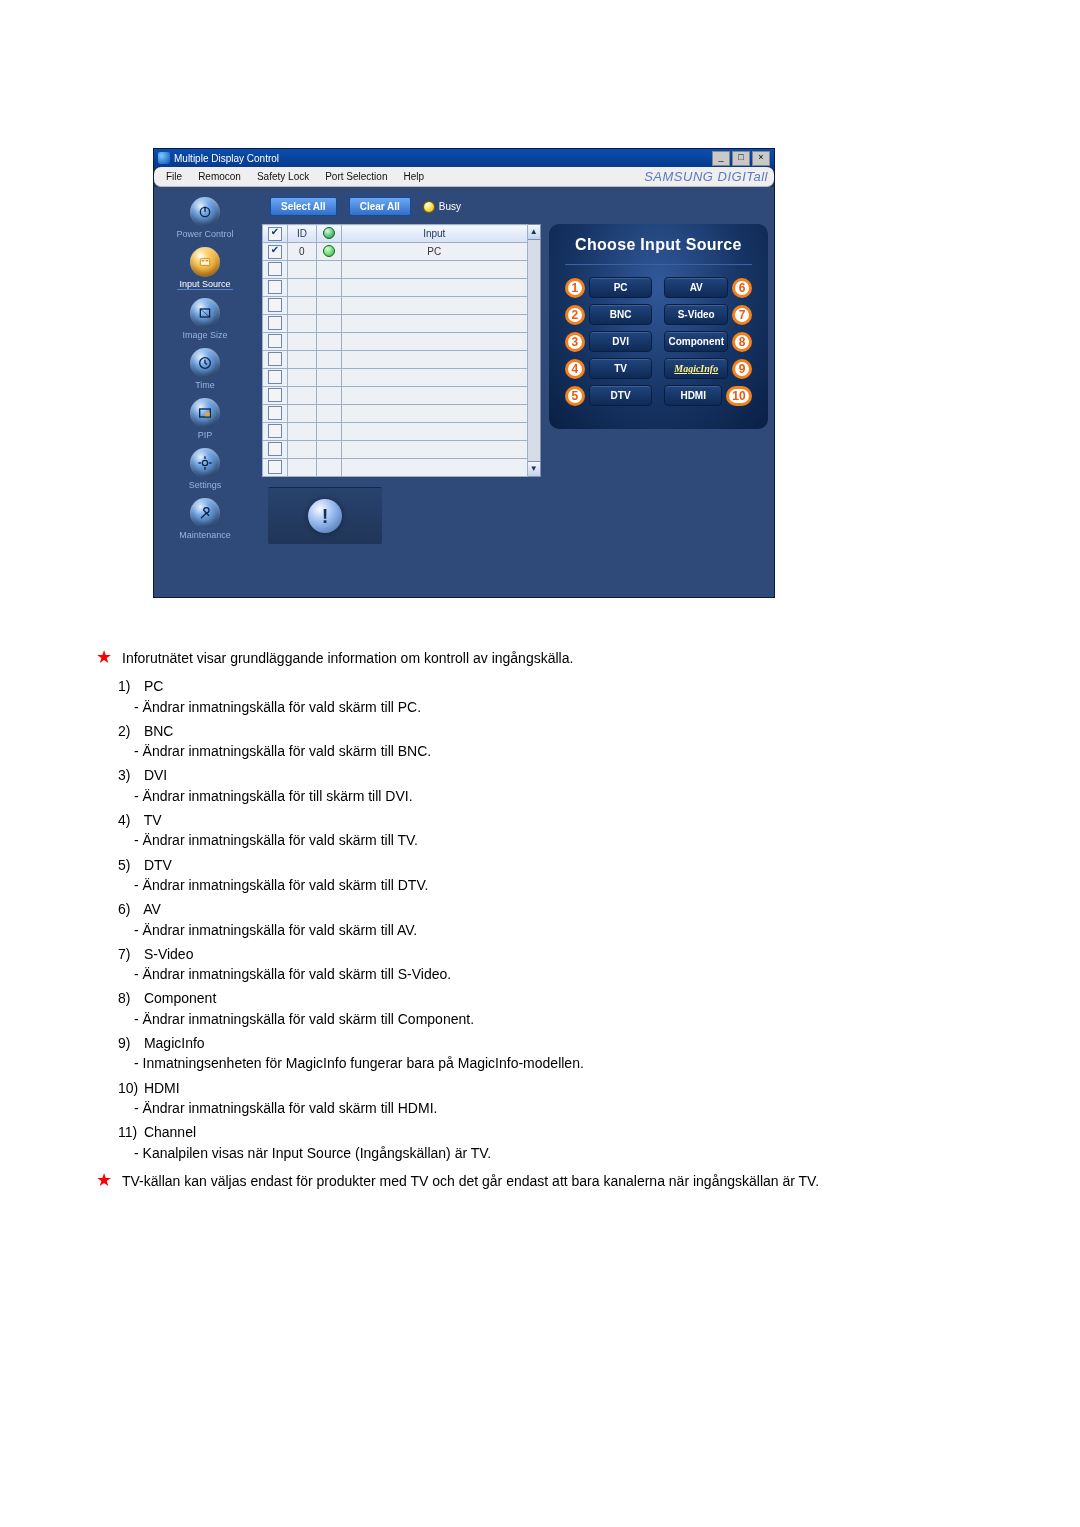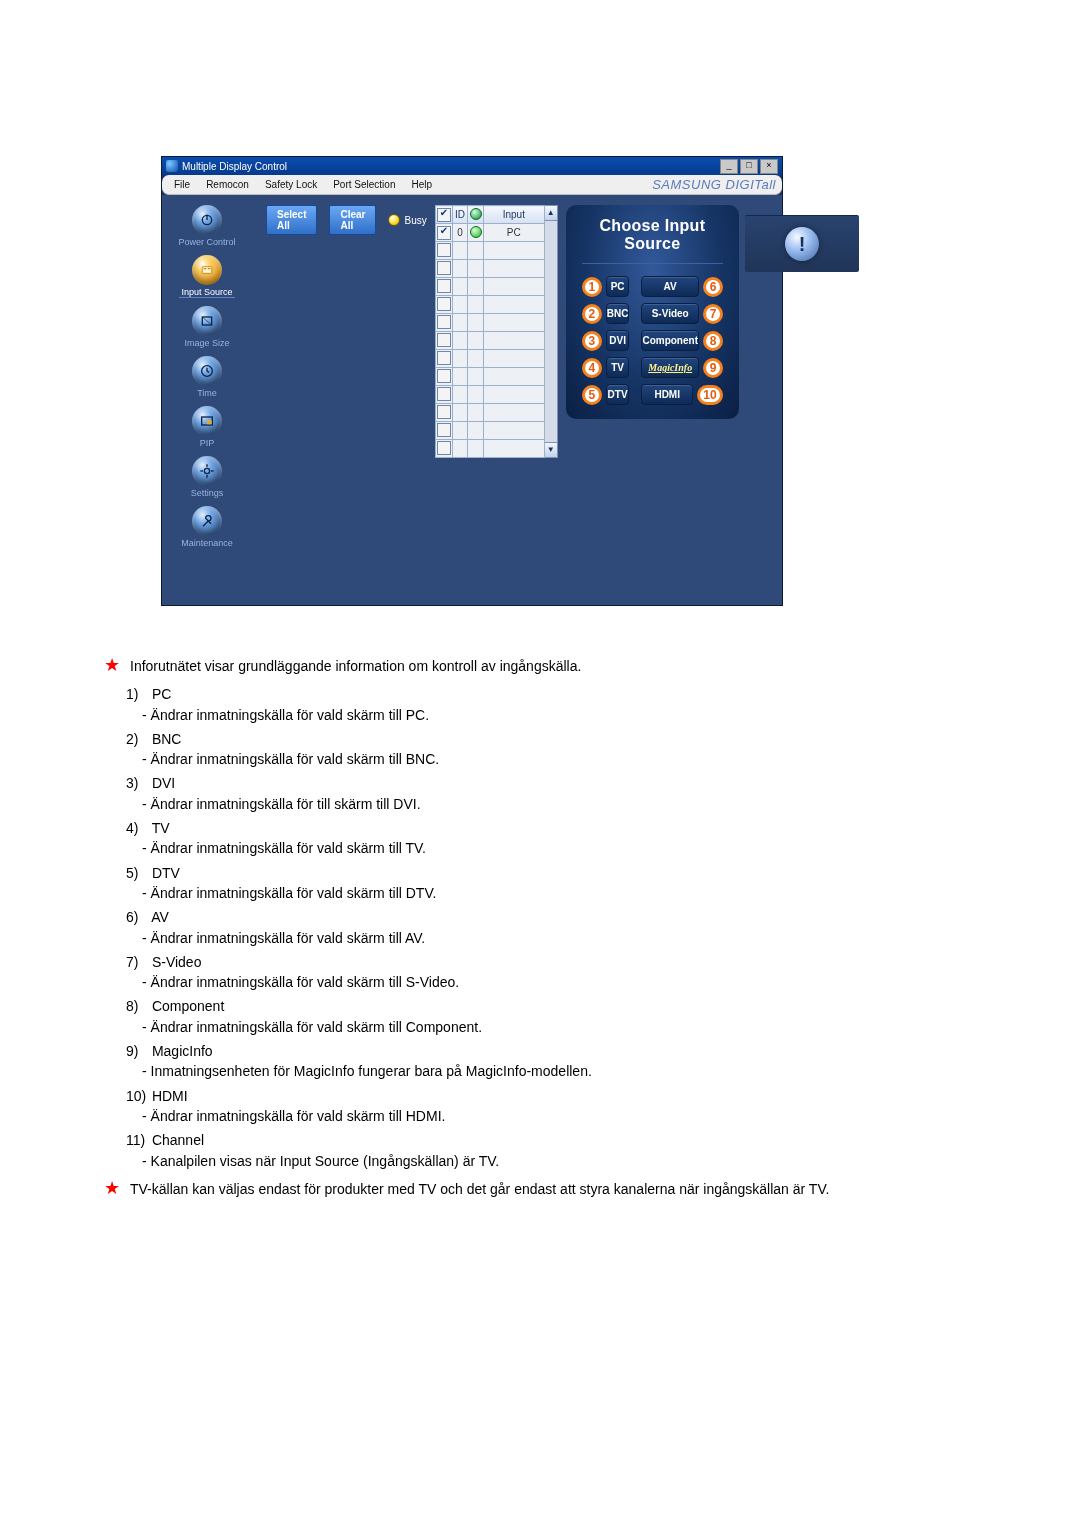--- a/index.html
+++ b/index.html
@@ -5,21 +5,21 @@
   html, body {
     margin: 0;
     padding: 0;
     background: #ffffff;
     font-family: Arial, Helvetica, sans-serif;
     color: #000;
     width: 1080px;
   }
   .page-wrap {
     width: 908px;
-    padding: 16px;
+    padding: 8px;
     box-sizing: border-box;
   }
 
   
   .app-shell {
     width: 620px;
     margin: 140px 0 0 145px;
     background: #1a335e;
     border: 1px solid #081b3b;
   }
@@ -91,21 +91,21 @@
   }
   .side-ico svg { position:absolute; inset:0; margin:auto; width:16px; height:16px; }
   .side-ico.input-src {
     background: radial-gradient(circle at 35% 30%, #fff 0%, #ffd063 25%, #cf7a00 100%);
   }
   .side-label { padding:0 2px; }
 
   
   .main {
     flex:1; padding:10px 6px 8px;
-    display:flex; flex-direction:row; align-items:flex-start;
+    display:flex; flex-direction:column; align-items:flex-start;
   }
   .toolbar {
     display:flex; align-items:center; gap:12px; padding:0 8px 8px;
     color:#fff; font-size:10px;
   }
   .tb-btn {
     background: linear-gradient(#6aa8f5, #2f6fc8);
     color:#fff; font-weight:bold; font-size:10px;
     padding:3px 10px; border-radius:2px;
     border:1px solid #154a99;
@@ -570,17 +570,17 @@
           <div class="item-desc">- Ändrar inmatningskälla för vald skärm till HDMI.</div>
         </div>
         <div class="item-block">
           <div class="item-row item-head"><span class="num">11)</span> <span>Channel</span></div>
           <div class="item-desc">- Kanalpilen visas när Input Source (Ingångskällan) är TV.</div>
         </div>
       </div>
 
     <div class="star-line" style="margin-top:8px;">
       <span class="star">★</span>
-      <span>TV-källan kan väljas endast för produkter med TV och det går endast att styra kanalerna när ingångskällan är TV.</span>
+      <span>TV-källan kan väljas endast för produkter med TV och det går endast att bara kanalerna när ingångskällan är TV.</span>
     </div>
   </div>
 
 </div>
 
 </body></html>

